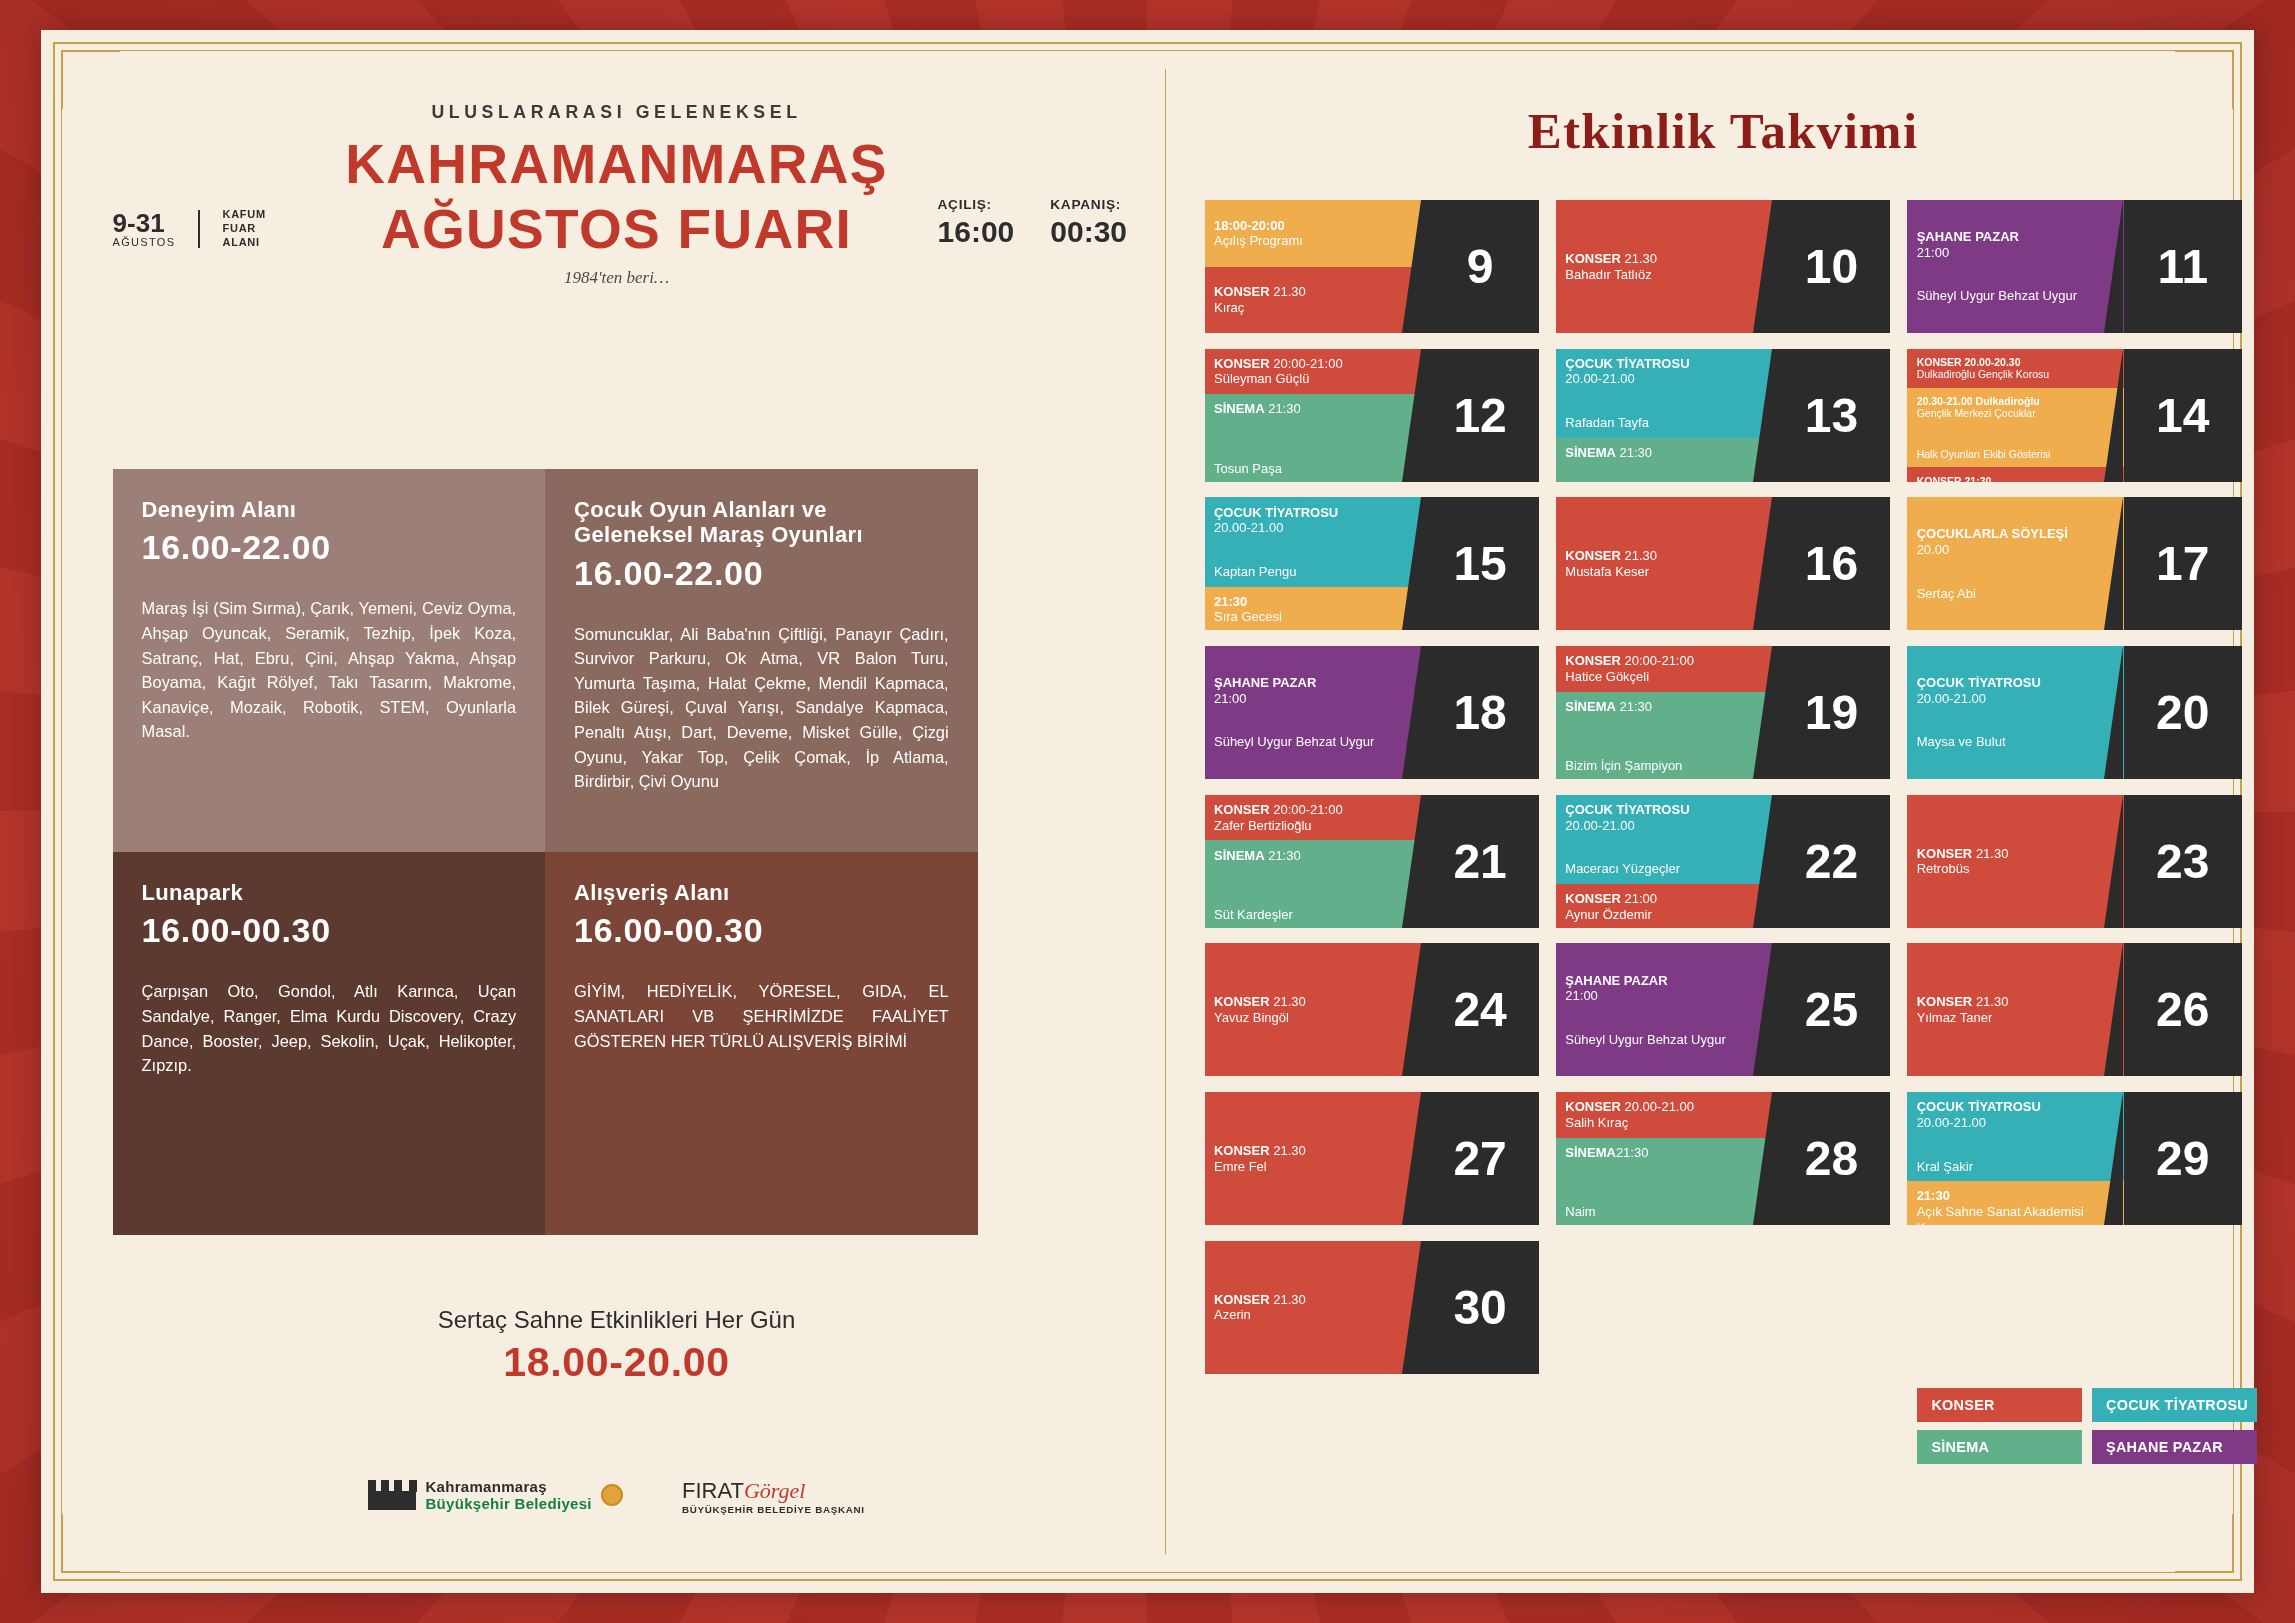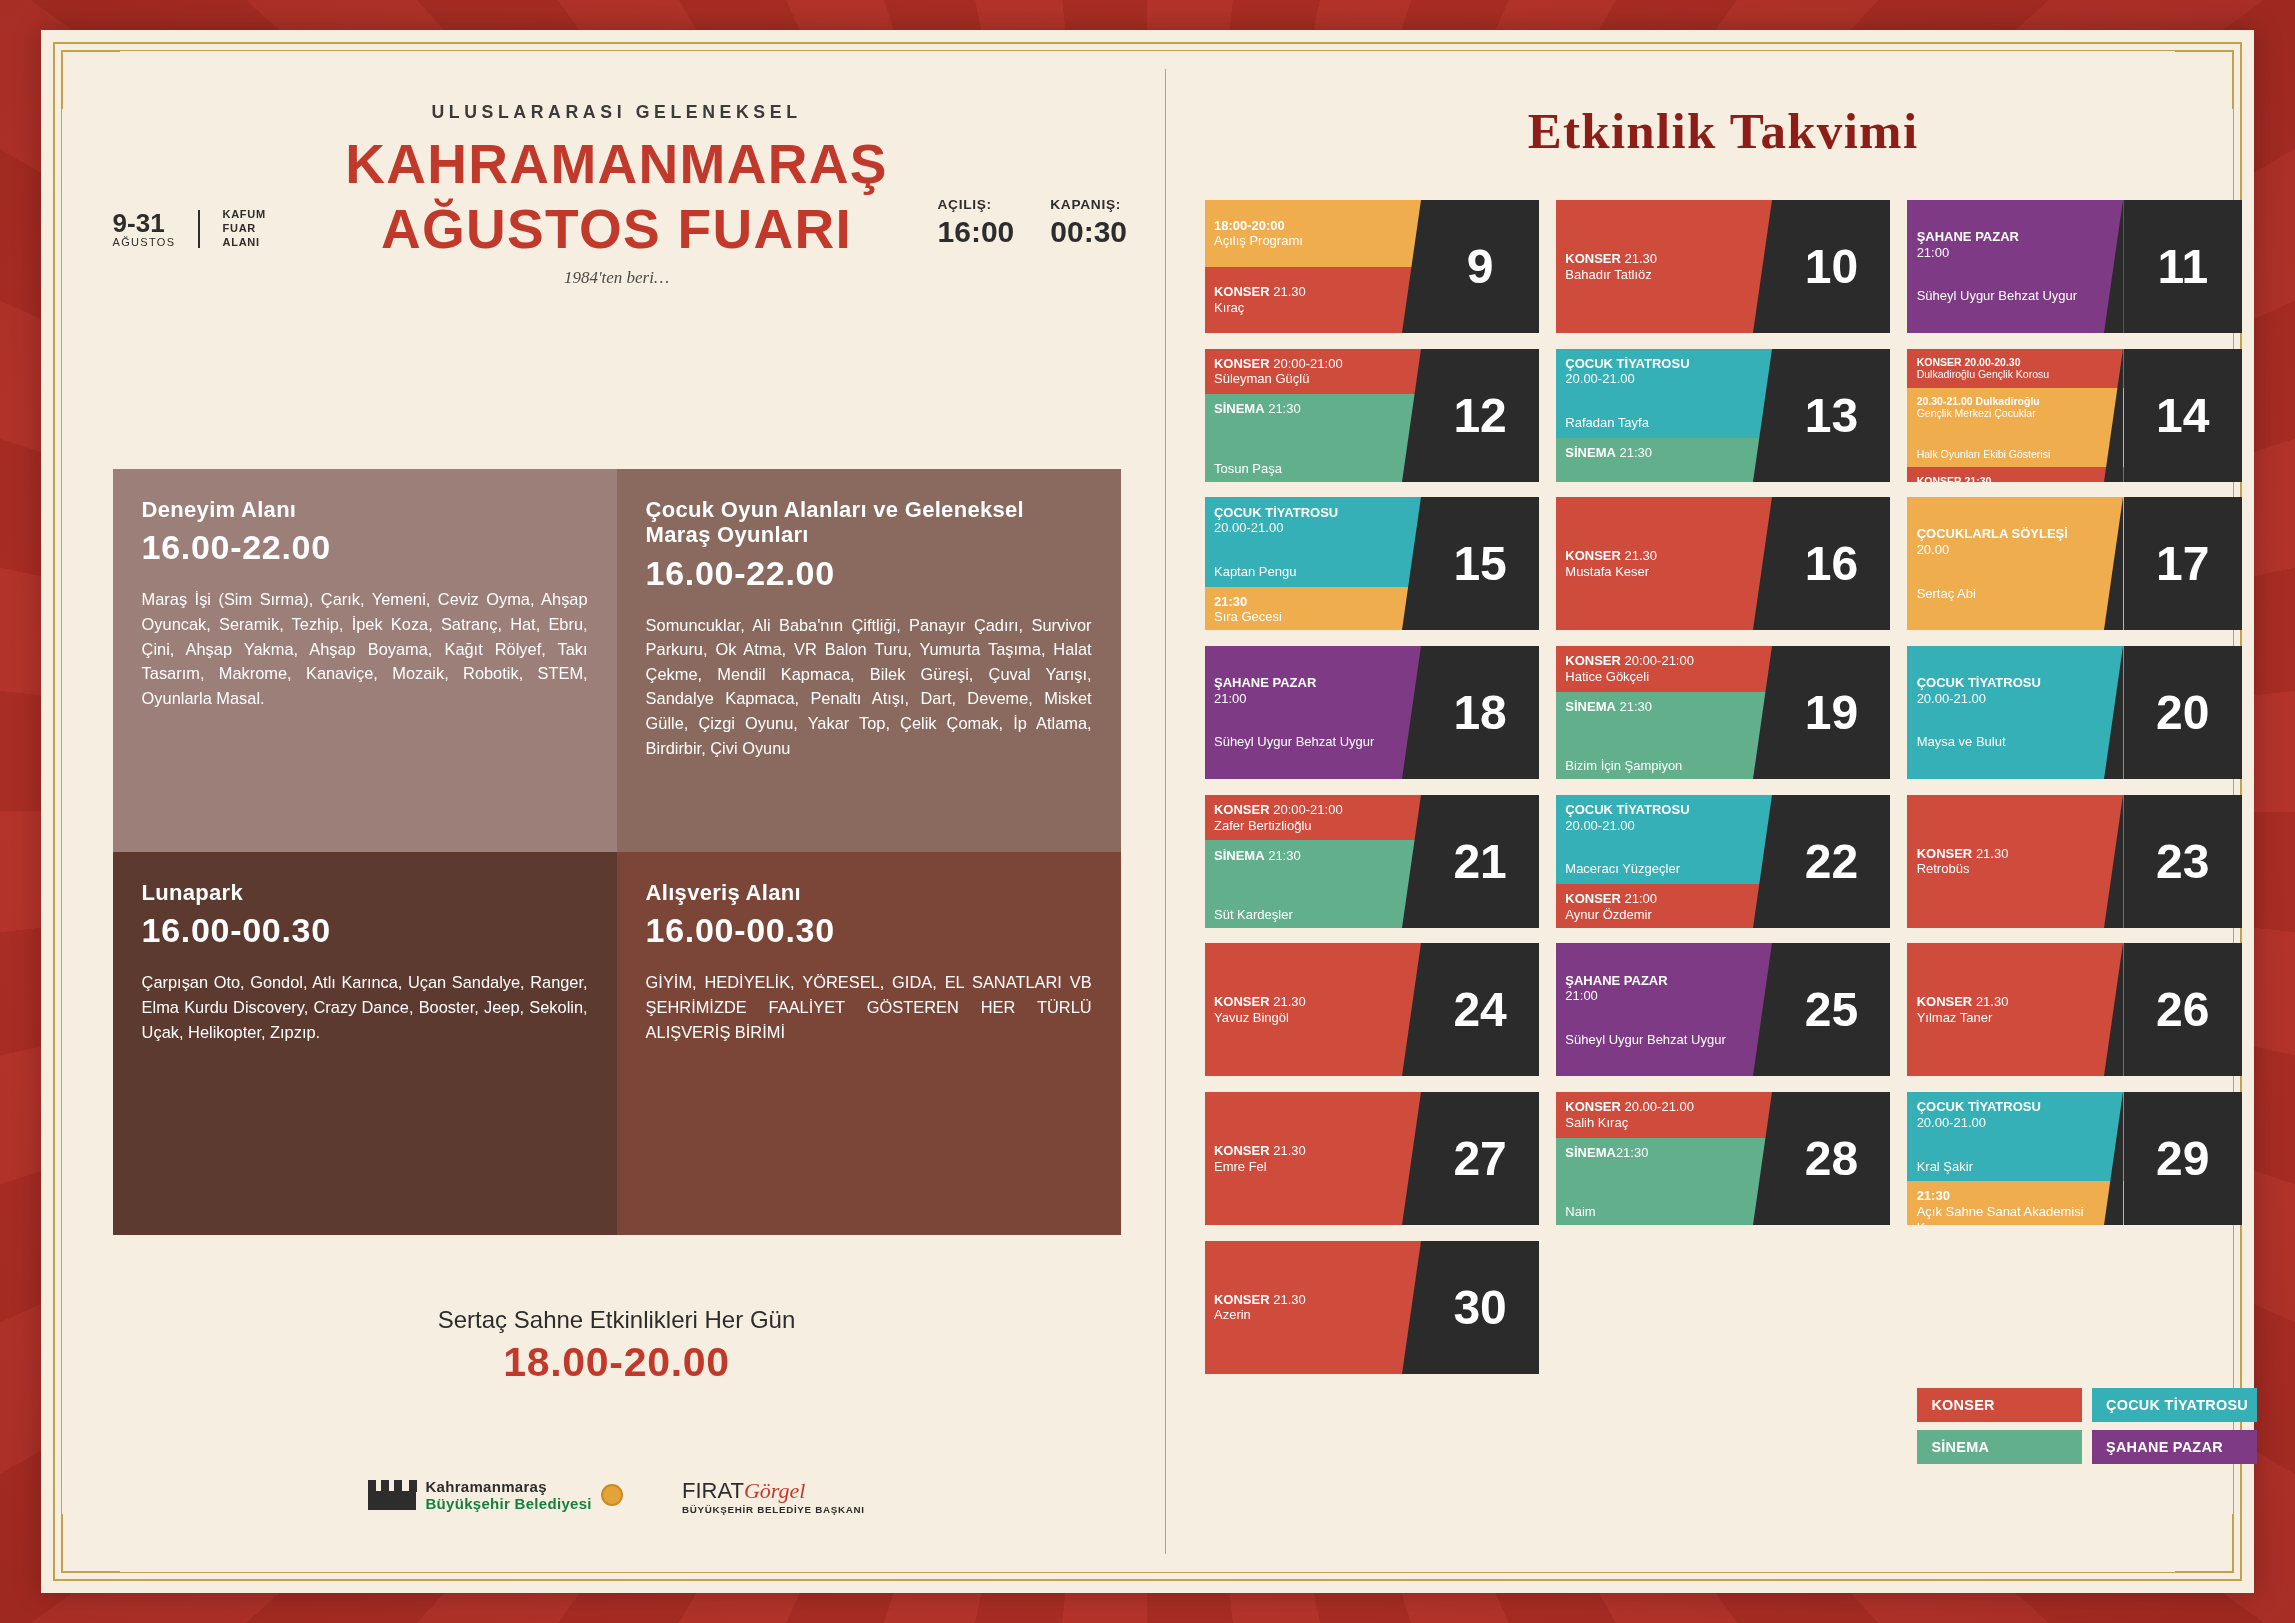--- a/index.html
+++ b/index.html
@@ -72,31 +72,31 @@
   #datebar .small{ font-size:11px; letter-spacing:1.3px; color:#2d2d2d;}
   #datebar .vline{ width:1.3px; height:38px; background:#2d2d2d;}
   #datebar .venue{ font-size:11px; line-height:1.25; color:#2d2d2d; font-weight:bold; letter-spacing:0.7px;}
 
   #times{ position:absolute; right:13px; top:121px; display:flex; gap:36px; }
   .timecol .lbl{ font-size:13.7px; font-weight:bold; color:#2d2d2d; letter-spacing:0.7px;}
   .timecol .val{ font-size:30px; font-weight:bold; color:#2d2d2d; margin-top:2.6px;}
 
   
   #boxes{
-    position:absolute; left:19.6px; top:393px; width:1008px; height:766px;
+    position:absolute; left:19.6px; top:393px; width:865px; height:766px;
     display:grid; grid-template-columns:1fr 1fr; grid-template-rows:1fr 1fr;
   }
   .box{ padding:27.5px 29px; color:#fff; }
   .b1{ background:#9c7f78; }
   .b2{ background:#8a6a5e; }
   .b3{ background:#5d3a30; }
   .b4{ background:#7b4638; }
   .box h3{ font-size:22px; font-weight:bold; letter-spacing:0.3px; line-height:1.15;}
   .box .hours{ font-size:34px; font-weight:bold; margin-top:6.5px; letter-spacing:0.7px;}
-  .box p{ margin-top:20px; font-size:16.4px; line-height:1.5; text-align:justify;}
+  .box p{ margin-top:29px; font-size:16.4px; line-height:1.5; text-align:justify;}
   .box p.caps{ text-transform:uppercase; }
 
   #child-scene{
     position:absolute; left:0; right:0; top:1230px; text-align:center;
   }
   #child-scene .t1{ font-size:24px; color:#2d2d2d; }
   #child-scene .t2{ font-size:41px; font-weight:bold; color:#c0392b; margin-top:5.2px; letter-spacing:0.7px;}
 
   
   #logos{ position:absolute; left:0; right:0; bottom:19.6px; display:flex; justify-content:center; align-items:center; gap:59px;}

